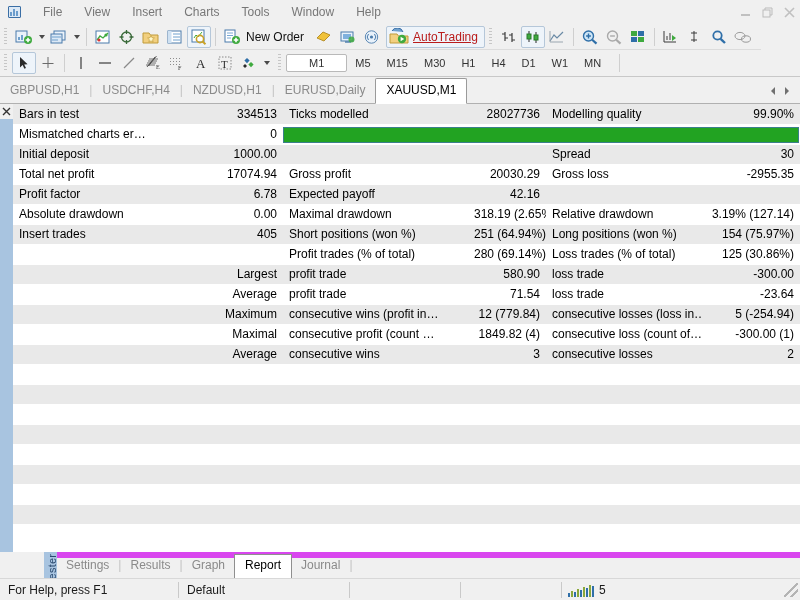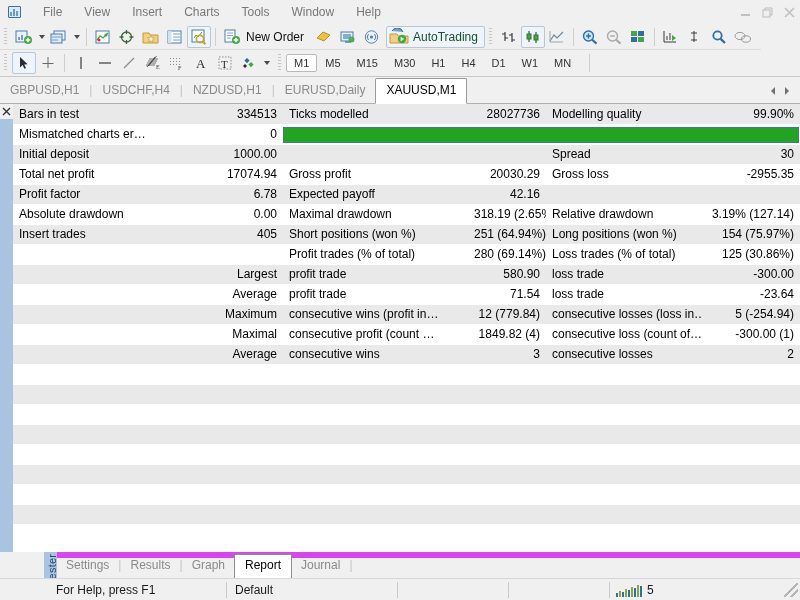--- a/index.html
+++ b/index.html
@@ -66,25 +66,25 @@
     width: 11px; height: 22px; display:flex; align-items:center; justify-content:center; flex:none;
   }
   .tb-caret i {
     display:block; width:0;height:0;border-left:3px solid transparent;border-right:3px solid transparent;
     border-top:4px solid #4a4a4a;
   }
   #autotrade {
     display: flex; align-items: center; height: 22px; border: 1px solid #b5c7d9;
     background: #eef4fa; border-radius: 2px; padding: 0 6px 0 2px; flex: none; margin-left:2px;
   }
-  #autotrade .label { font-size: 12px; color: #14532d; margin-left: 4px; white-space: nowrap; }
+  #autotrade .label { font-size: 12px; color: #b91c1c; margin-left: 4px; white-space: nowrap; text-decoration: underline; }
   .tf-btn {
     font-size: 11px; color: #333; padding: 3px 8px; flex: none; white-space: nowrap;
   }
-  .tf-btn.active { background: #ffffff; border: 1px solid #b9b9b9; border-radius: 2px; padding: 2px 7px; }
+  .tf-btn.active { background: #ffffff; border: 1px solid #b9b9b9; border-radius: 2px; padding: 2px 22px; }
 
   
   #charttabs {
     position: absolute; left: 0; top: 77px; width: 800px; height: 27px;
     background: #f0f0f0; border-bottom: 1px solid #b0b0b0;
     display: flex; align-items: flex-end;
   }
   .ctab {
     font-size: 12px; color: #8a8a8a; padding: 5px 10px 6px 10px; white-space: nowrap; line-height: 14px; text-align: right;
   }
@@ -158,21 +158,21 @@
     color: #000; background: #ffffff; border: 1px solid #8f8f8f;
     border-bottom: 1px solid #ffffff; border-radius: 1px 1px 0 0;
     padding: 3px 10px 6px 10px; margin-bottom: -1px; font-weight: normal;
   }
   .btab-div { color: #c3c3c3; font-size: 12px; padding-bottom: 6px; }
 
   
   #statusbar {
     position: absolute; left: 0; top: 578px; width: 800px; height: 22px;
     background: #f0f0f0; border-top: 1px solid #d8d8d8;
-    display: flex; align-items: center; padding-left: 48px;
+    display: flex; align-items: center;
   }
   .sb-cell { font-size: 12px; color: #1a1a1a; padding-left: 8px; height: 22px;
              display: flex; align-items: center; white-space: nowrap; }
   .sb-div { width: 1px; height: 16px; background: #c9c9c9; }
   #sb-signal { display: flex; align-items: flex-end; height: 14px; gap: 1px; margin-left: 6px; }
   #sb-signal span { width: 2px; display: block; }
   #sb-resize {
     margin-left: auto; margin-right: 2px; width: 14px; height: 14px;
     background:
       linear-gradient(135deg, transparent 45%, #b4b4b4 45%, #b4b4b4 56%, transparent 56%),

